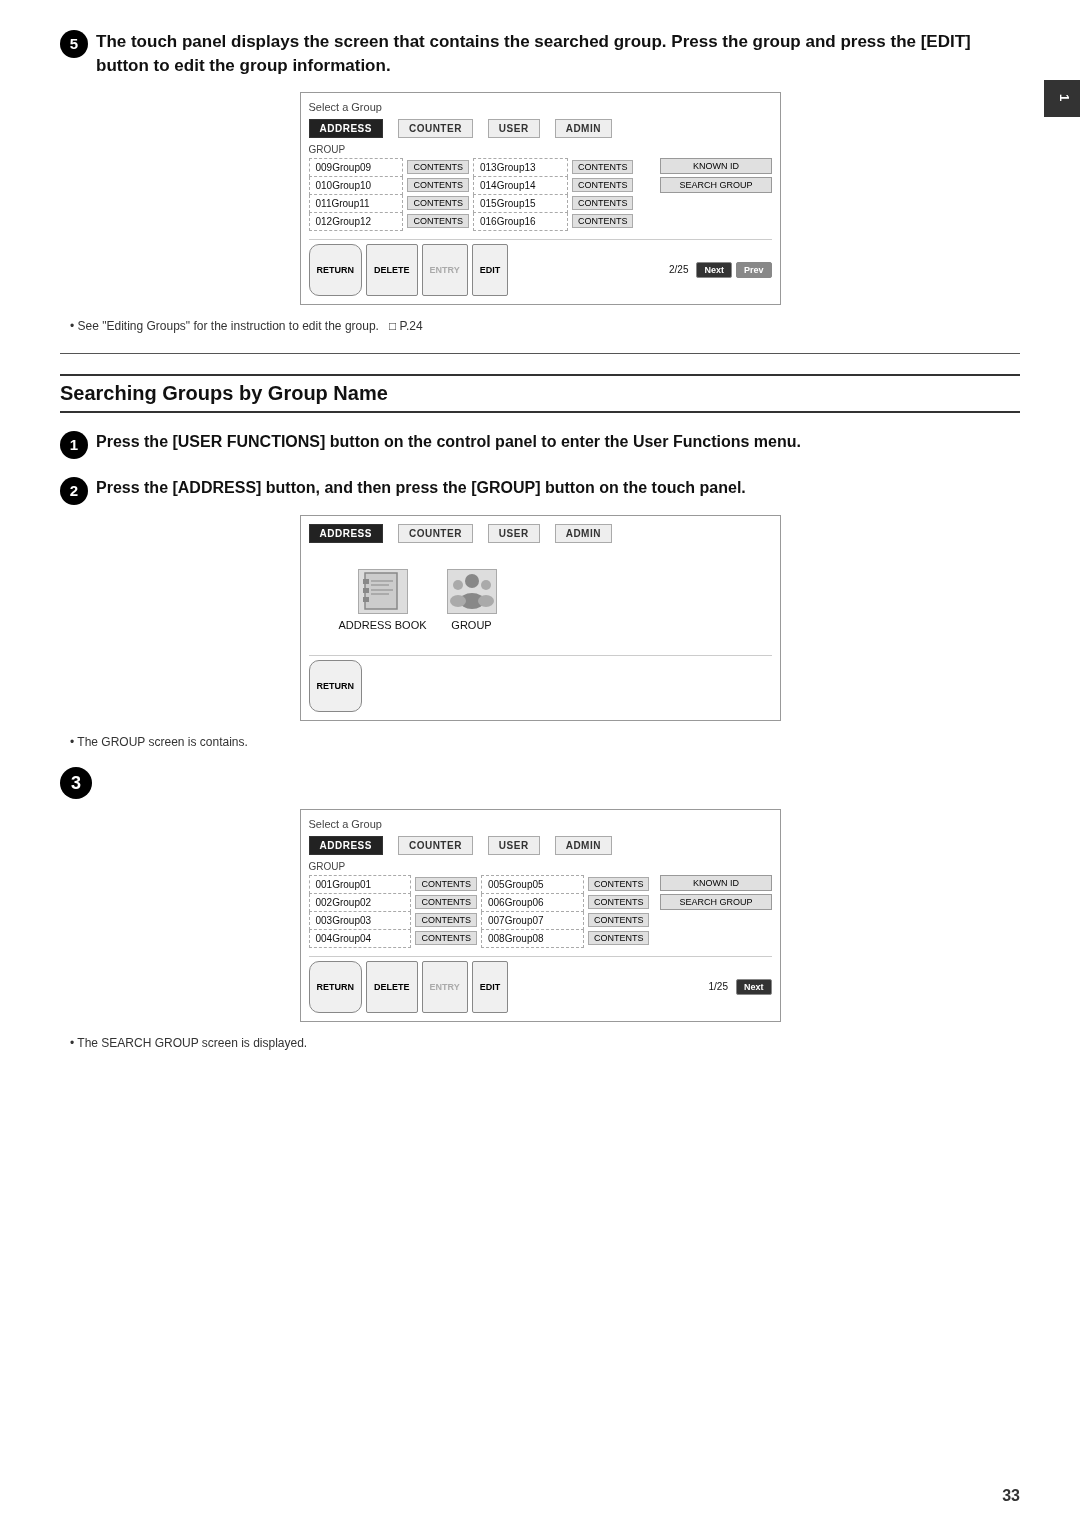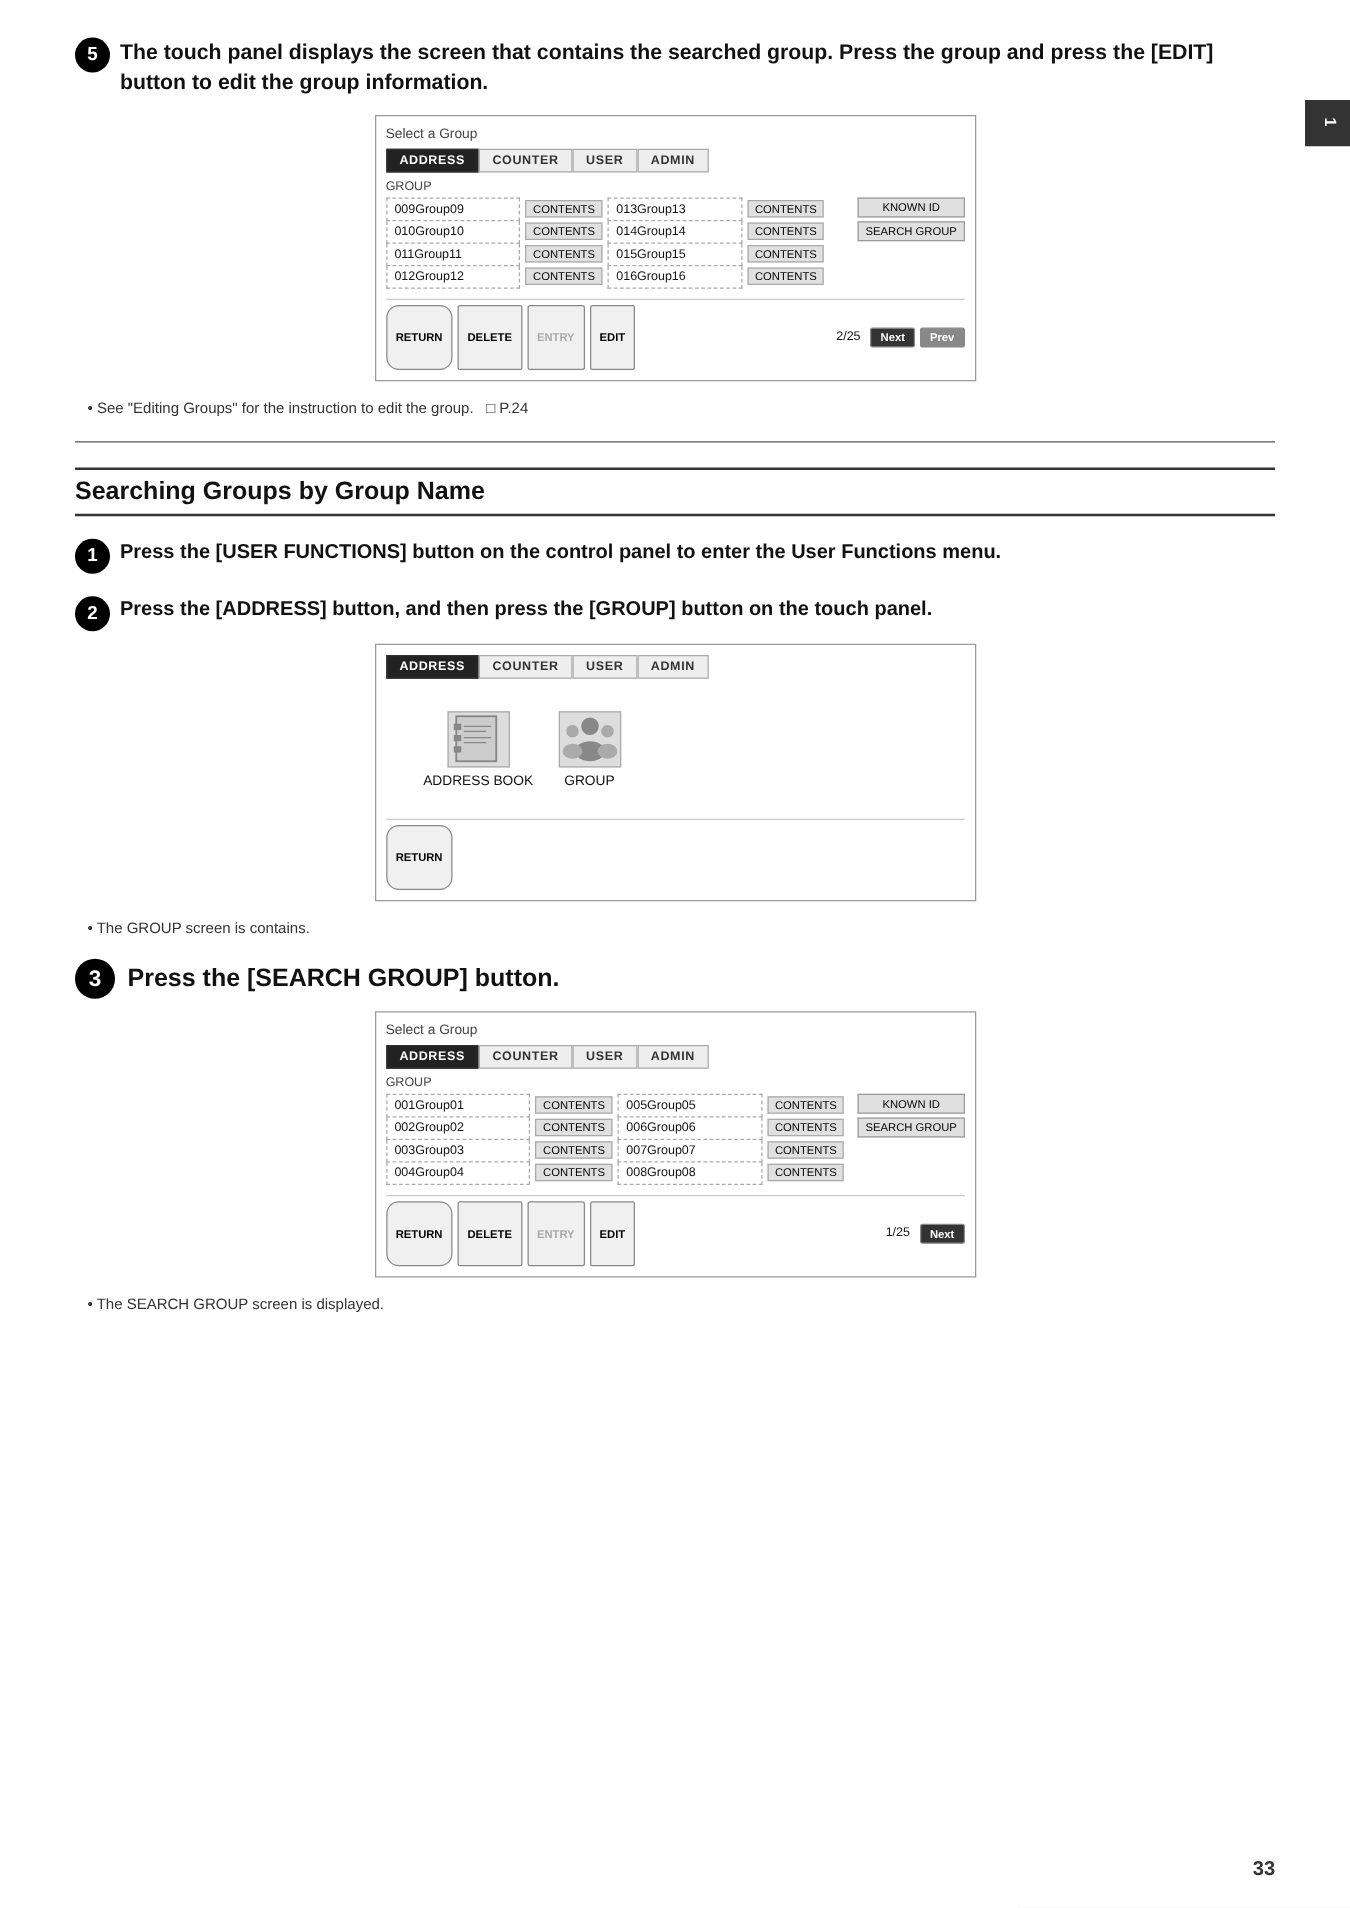--- a/index.html
+++ b/index.html
@@ -78,21 +78,21 @@
     }
 
     .screen-title {
       font-size: 11px;
       color: #444;
       margin-bottom: 6px;
     }
 
     .tab-bar {
       display: flex;
-      gap: 0;
+      gap: 15px;
       margin-bottom: 6px;
     }
 
     .tab-btn {
       background: #555;
       color: #fff;
       font-size: 10px;
       font-weight: bold;
       padding: 3px 10px;
       border: 1.5px solid #333;
@@ -144,21 +144,21 @@
     .side-buttons {
       display: flex;
       flex-direction: column;
       gap: 3px;
     }
 
     .side-btn {
       background: #e0e0e0;
       border: 1px solid #999;
       font-size: 9px;
-      padding: 2px 5px;
+      padding: 2px 18px;
       text-align: center;
       white-space: nowrap;
     }
 
     .bottom-bar {
       display: flex;
       align-items: center;
       gap: 4px;
       margin-top: 4px;
       border-top: 1px solid #ccc;
@@ -451,21 +451,20 @@
         <button class="bottom-btn rounded">RETURN</button>
       </div>
     </div>
 
     <div class="note-text">The GROUP screen is contains.</div>
   </div>
 
   <div class="step-block">
     <div class="step-row" style="align-items:center;">
       <div class="large-step-num">3</div>
-      <div class="large-step-text">Press the [SEARCH GROUP] button.</div>
     </div>
 
     <div class="screen-mockup">
       <div class="screen-title">Select a Group</div>
       <div class="tab-bar">
         <div class="tab-btn active">ADDRESS</div>
         <div class="tab-btn light">COUNTER</div>
         <div class="tab-btn light">USER</div>
         <div class="tab-btn light">ADMIN</div>
       </div>

